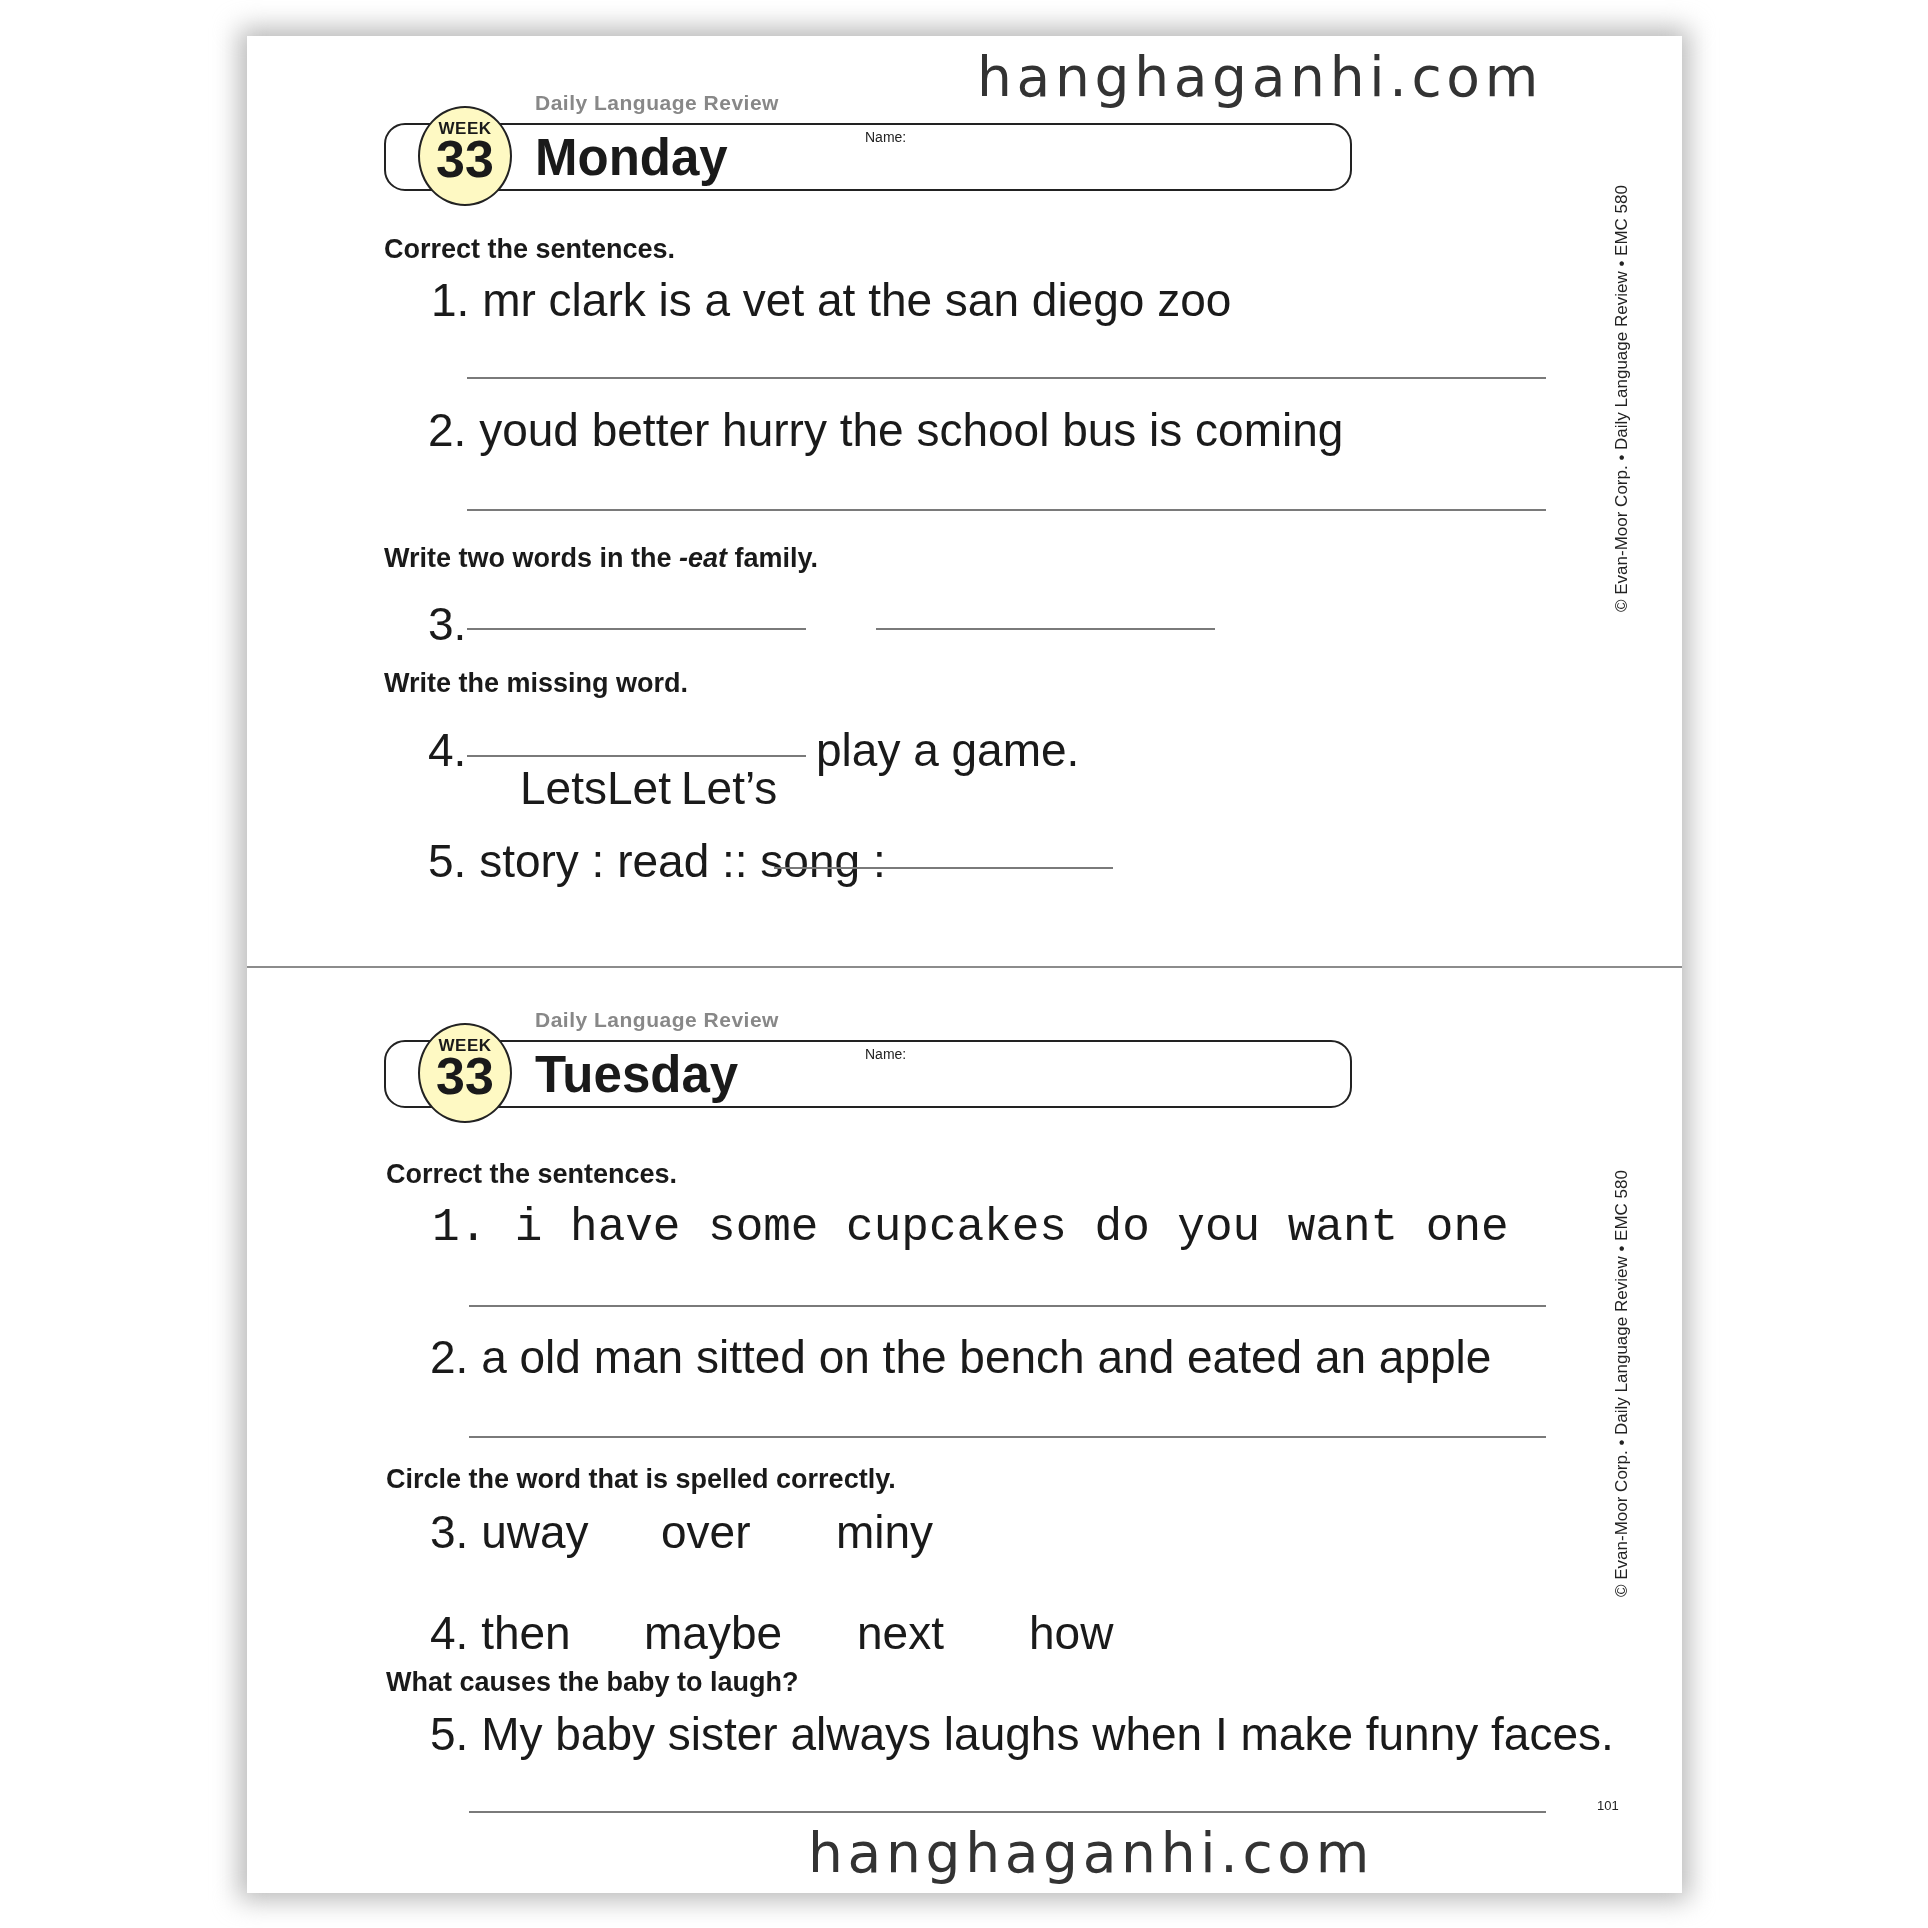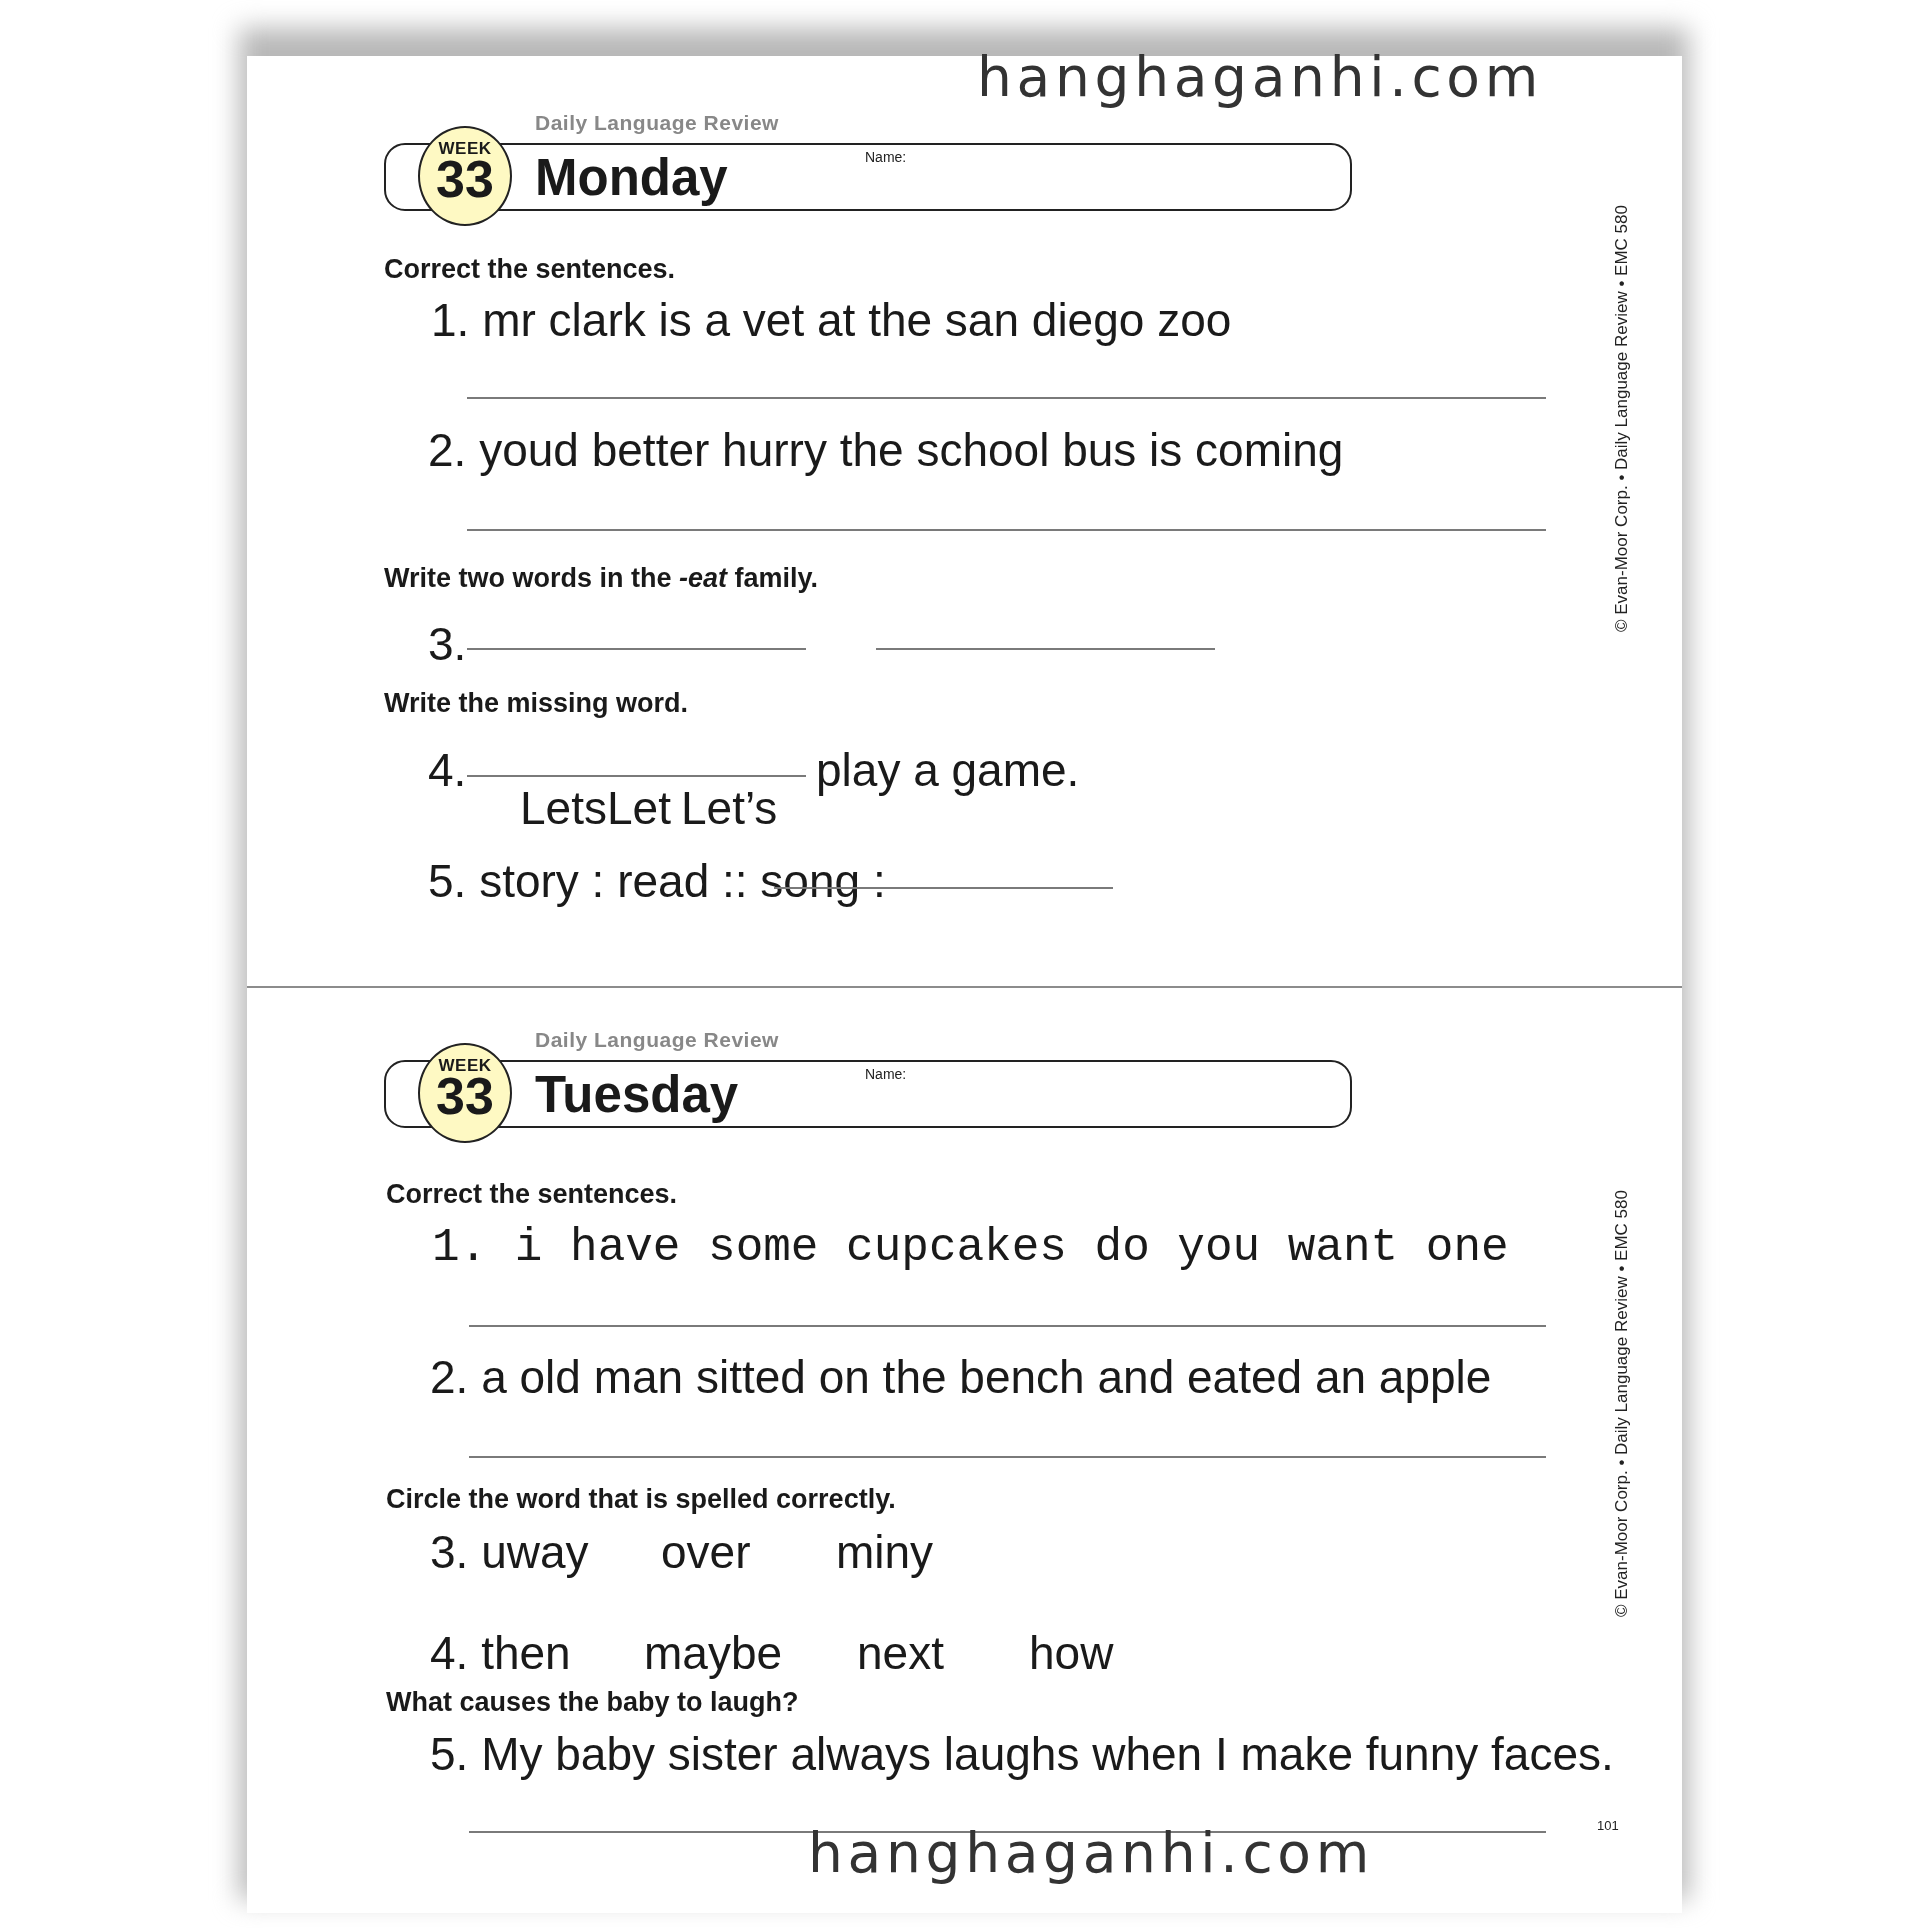--- a/index.html
+++ b/index.html
@@ -1,18 +1,18 @@
 <!DOCTYPE html>
 <html style="font-size:15px"><head>
 <meta charset="utf-8">
 <style>
   html, body { margin:0; padding:0; }
   body { width:1928px; height:1928px; background:#ffffff; position:relative; overflow:hidden; font-family:"Liberation Sans", sans-serif; color:#1a1a1a; }
   .page-shadow { position:absolute; left:239px; top:28px; width:1450px; height:1872px; background:#b8b8b8; filter:blur(13px); }
-  .page { position:absolute; left:247px; top:36px; width:1435px; height:1857px; background:#ffffff;margin-top:20px; }
+  .page { position:absolute; left:247px; top:36px; width:1435px; height:1857px; background:#ffffff; }
   .watermark { position:absolute; font-family:"DejaVu Sans", sans-serif; font-size:55px; color:#333; letter-spacing:4.7px; }
   .divider { position:absolute; left:0; right:0; height:1.9px; background:#8c8c8c; }
 
   .section { position:absolute; left:0; width:1435px; }
   .dlr { position:absolute; left:288px; font-weight:bold; font-size:21px; color:#888; letter-spacing:0.5px; }
   .banner { position:absolute; left:137px; width:968px; height:68px; border:2.8px solid #222; border-radius:21px; box-sizing:border-box; background:#fff; }
   .badge { position:absolute; left:171px; width:94px; height:100px; border:2.8px solid #222; border-radius:50%; background:#fef9c3; box-sizing:border-box; text-align:center; }
   .badge .wk { display:block; font-weight:bold; font-size:17px; margin-top:11.3px; letter-spacing:0.5px; }
   .badge .num { display:block; font-weight:bold; font-size:52px; line-height:41px; }
   .day { position:absolute; left:288px; font-weight:bold; font-size:51px; color:#1a1a1a; }

